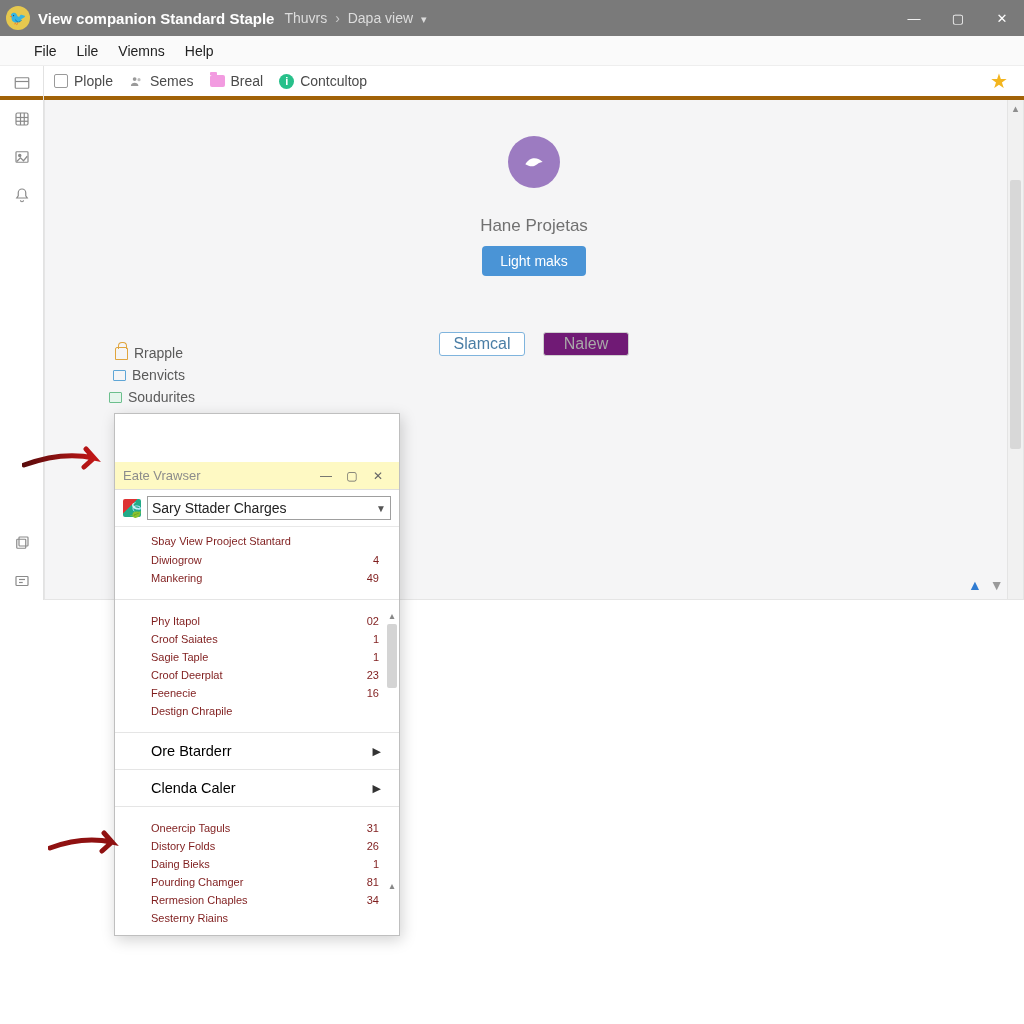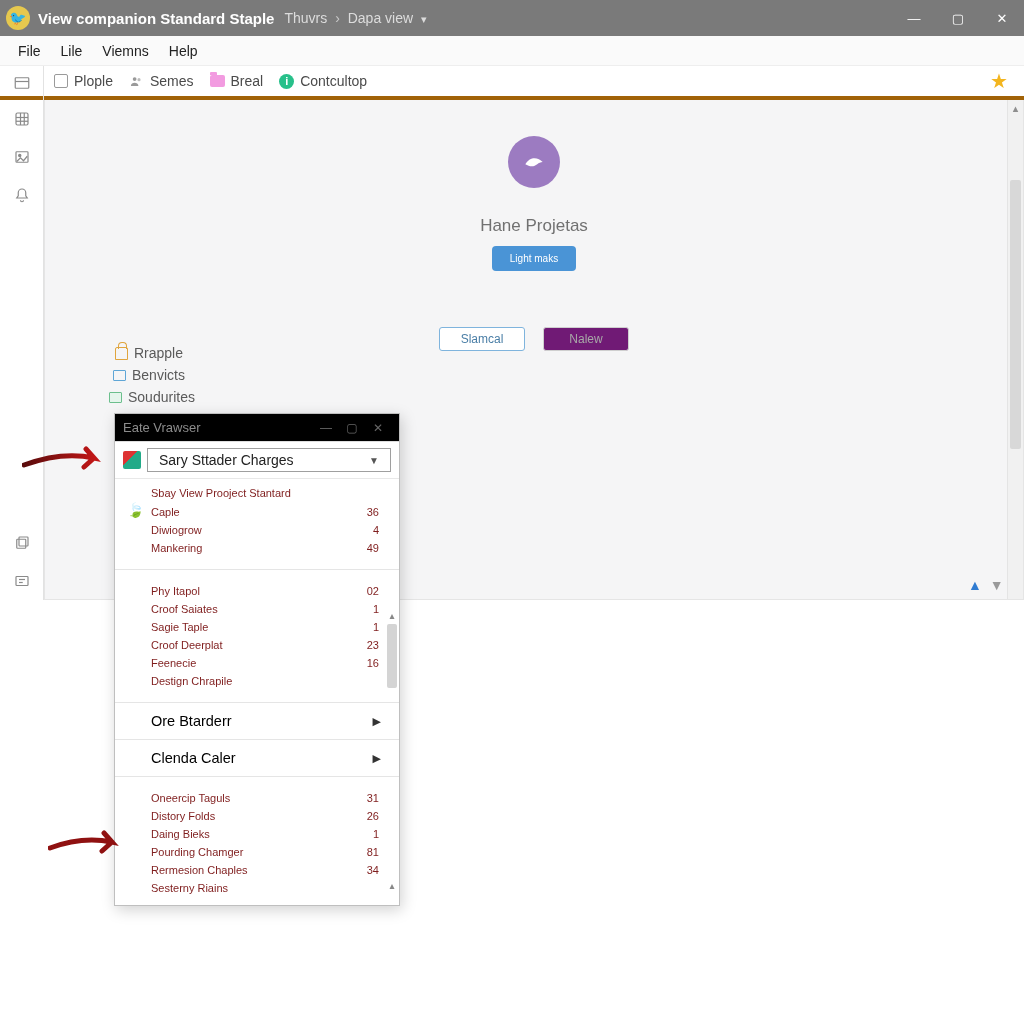--- a/index.html
+++ b/index.html
@@ -7,21 +7,21 @@
 
 .titlebar { height: 36px; background: #7a7a7a; display: flex; align-items: center; color: #fff; padding-left: 6px; }
 .titlebar .logo { width: 24px; height: 24px; border-radius: 50%; background: #e6c84e; display: flex; align-items: center; justify-content: center; margin-right: 8px; font-size: 14px; color: #5a3d1a; }
 .titlebar .title-main { font-weight: 600; font-size: 15px; color: #fff; }
 .titlebar .bc { color: #dcdcdc; font-size: 14px; margin-left: 10px; }
 .titlebar .bc .sep { margin: 0 4px; color: #c9c9c9; }
 .titlebar .bc .chev { margin-left: 4px; font-size: 11px; }
 .titlebar .spacer { flex: 1; }
 .winbtn { width: 44px; height: 36px; display: flex; align-items: center; justify-content: center; color: #fff; font-size: 13px; }
 
-.menubar { height: 30px; background: #fafafa; display: flex; align-items: center; padding: 0 8px; border-bottom: 1px solid #eee; }
+.menubar { height: 30px; background: #fafafa; display: flex; align-items: center; padding: 0 24px; border-bottom: 1px solid #eee; }
 .menubar .mitem { padding: 4px 10px; font-size: 14px; color: #222; }
 
 .toolbar-row { display: flex; height: 34px; border-bottom: 4px solid #a16207; }
 .leftcol { width: 44px; display: flex; flex-direction: column; align-items: center; border-right: 1px solid #e2e2e2; }
 .leftcol .lico { width: 44px; height: 38px; display: flex; align-items: center; justify-content: center; color: #8a8a8a; font-size: 16px; }
 .leftcol .lico svg { width: 18px; height: 18px; stroke: #8a8a8a; fill: none; stroke-width: 1.6; }
 .leftcol .gap { flex: 1; }
 
 .toolbar { flex: 1; display: flex; align-items: center; padding: 0 10px; gap: 16px; }
 .titem { display: flex; align-items: center; gap: 6px; font-size: 14px; color: #4b4b4b; }
@@ -37,41 +37,41 @@
 .content { flex:1; background:#f5f5f6; border:1px solid #e5e5e5; border-top:none; position:relative; display:flex; flex-direction:column; align-items:center; }
 .content .scroll { position:absolute; right:0; top:0; bottom:0; width:16px; background:#f1f1f1; border-left:1px solid #e4e4e4; }
 .content .scroll .up { position:absolute; top:2px; left:0; right:0; text-align:center; color:#8e8e8e; font-size:11px; }
 .content .scroll .thumb { position:absolute; top:80px; bottom:150px; left:2px; right:2px; background:#d8d8d8; border-radius:2px;}
 .content .scroll .badge { position:absolute; bottom:6px; left:-40px; display:flex; gap:8px; color:#7aa0c6; font-size:14px;}
 .content .scroll .badge .warn { color:#2f7bd1; }
 
 .avatar { width:52px; height:52px; border-radius:50%; background:#9c7bc1; margin-top:36px; display:flex; align-items:center; justify-content:center; }
 .avatar svg { width:26px; height:26px; fill:#fff; }
 .pname { margin-top:28px; color:#717171; font-size:17px; }
-.pill { margin-top:10px; background:#4a94d6; color:#fff; padding:7px 18px; border-radius:4px; font-size:10px; }
+.pill { margin-top:10px; background:#4a94d6; color:#fff; padding:7px 18px; border-radius:4px; font-size:14px; }
 .dual { margin-top:56px; display:flex; gap:18px; }
-.dual .obtn { width:86px; height:24px; border:1px solid #7fb4dd; border-radius:3px; color:#4a7ea6; font-size:12px; display:flex; align-items:center; justify-content:center; background:#fff;}
+.dual .obtn { width:86px; height:24px; border:1px solid #7fb4dd; border-radius:3px; color:#4a7ea6; font-size:16px; display:flex; align-items:center; justify-content:center; background:#fff;}
 .dual .obtn.muted { border-color:#cfcfcf; color:#a8a8a8; background:#701a75;}
 
 .tree { position:absolute; left:58px; top:242px; font-size:14px; color:#5a5a5a; }
 .tree .trow { display:flex; align-items:center; gap:6px; height:22px;justify-content:center; }
 .tree .lock { width:13px; height:13px; border:1.5px solid #e0a53e; border-radius:2px 2px 0 0; position:relative;}
 .tree .lock::before{content:"";position:absolute;top:-6px;left:2px;width:7px;height:6px;border:1.5px solid #e0a53e;border-bottom:none;border-radius:4px 4px 0 0;}
 .tree .bx { width:13px; height:11px; border:1.5px solid #5fa6d6; border-radius:1px;}
 .tree .bx.g { border-color:#6cbf8d; background:#e5f5ec; margin-left:6px;}
 .tree .bx.b2 { margin-left:6px;}
 
 
 .popup { position:absolute; left:114px; top:413px; width:286px; background:#fff; border:1px solid #bfbfbf; box-shadow:2px 4px 14px rgba(0,0,0,.18); }
-.popup .ptitle { height:28px; display:flex; align-items:center; padding:0 8px; background:#000000; border-bottom:1px solid #dedede;}
+.popup .ptitle { height:28px; display:flex; align-items:center; padding:0 8px; background:#fef9c3; border-bottom:1px solid #dedede;margin-top:48px;}
 .popup .ptitle .lbl { flex:1; color:#8c8c8c; font-size:13px; }
 .popup .ptitle .pb { width:26px; text-align:center; color:#666; font-size:12px; }
 .popup .combo-row { padding:6px 8px; display:flex; gap:6px; align-items:center; border-bottom:1px solid #e8e8e8;}
 .popup .combo-row .pico { width:18px; height:18px; background:linear-gradient(135deg,#d33 40%,#2a8 40%); border-radius:2px;}
-.popup .combo { flex:1; height:24px; border:1px solid #9f9f9f; display:flex; align-items:center; padding:0 11px; font-size:14px; color:#222; justify-content:space-between;}
+.popup .combo { flex:1; height:24px; border:1px solid #9f9f9f; display:flex; align-items:center; padding:0 4px; font-size:14px; color:#222; justify-content:space-between;}
 .popup .combo .dd { font-size:10px; color:#555;}
 .popup .section-a { padding:8px 0 8px 36px; font-size:11px; color:#7f1d1d; }
 .popup .section-a .srow { display:flex; justify-content:space-between; padding:3px 20px 3px 0; }
 .popup .section-a .hdr { font-weight:400; padding-bottom:4px;}
 .popup .leaf { position:absolute; left:12px; top:88px; color:#444; font-size:14px;}
 .popup .divider { height:1px; background:#e5e5e5; margin:4px 0;}
 .popup .scrollp { position:absolute; right:0; top:196px; width:14px; height:160px;}
 .popup .scrollp .tr { position:absolute; top:0; left:0; right:0; text-align:center; font-size:10px; color:#888;}
 .popup .scrollp .th { position:absolute; top:14px; left:2px; right:2px; height:64px; background:#d4d4d4; border-radius:2px;}
 .popup .scrollp2 { position:absolute; right:0; top:466px; width:14px;}
@@ -243,24 +243,20 @@
       <span>Sary Sttader Charges</span>
       <span class="dd">▼</span>
     </div>
   </div>
 
   <span class="leaf">🍃</span>
 
   <div class="section-a">
     <div class="hdr">Sbay View Prooject Stantard</div>
     <div class="srow">
-        <span>Caple</span>
-        <span>36</span>
-      </div>
-    <div class="srow">
         <span>Diwiogrow</span>
         <span>4</span>
       </div>
     <div class="srow">
         <span>Mankering</span>
         <span>49</span>
       </div>
   </div>
   <div class="divider"></div>
   <div class="section-a" style="position:relative;">

